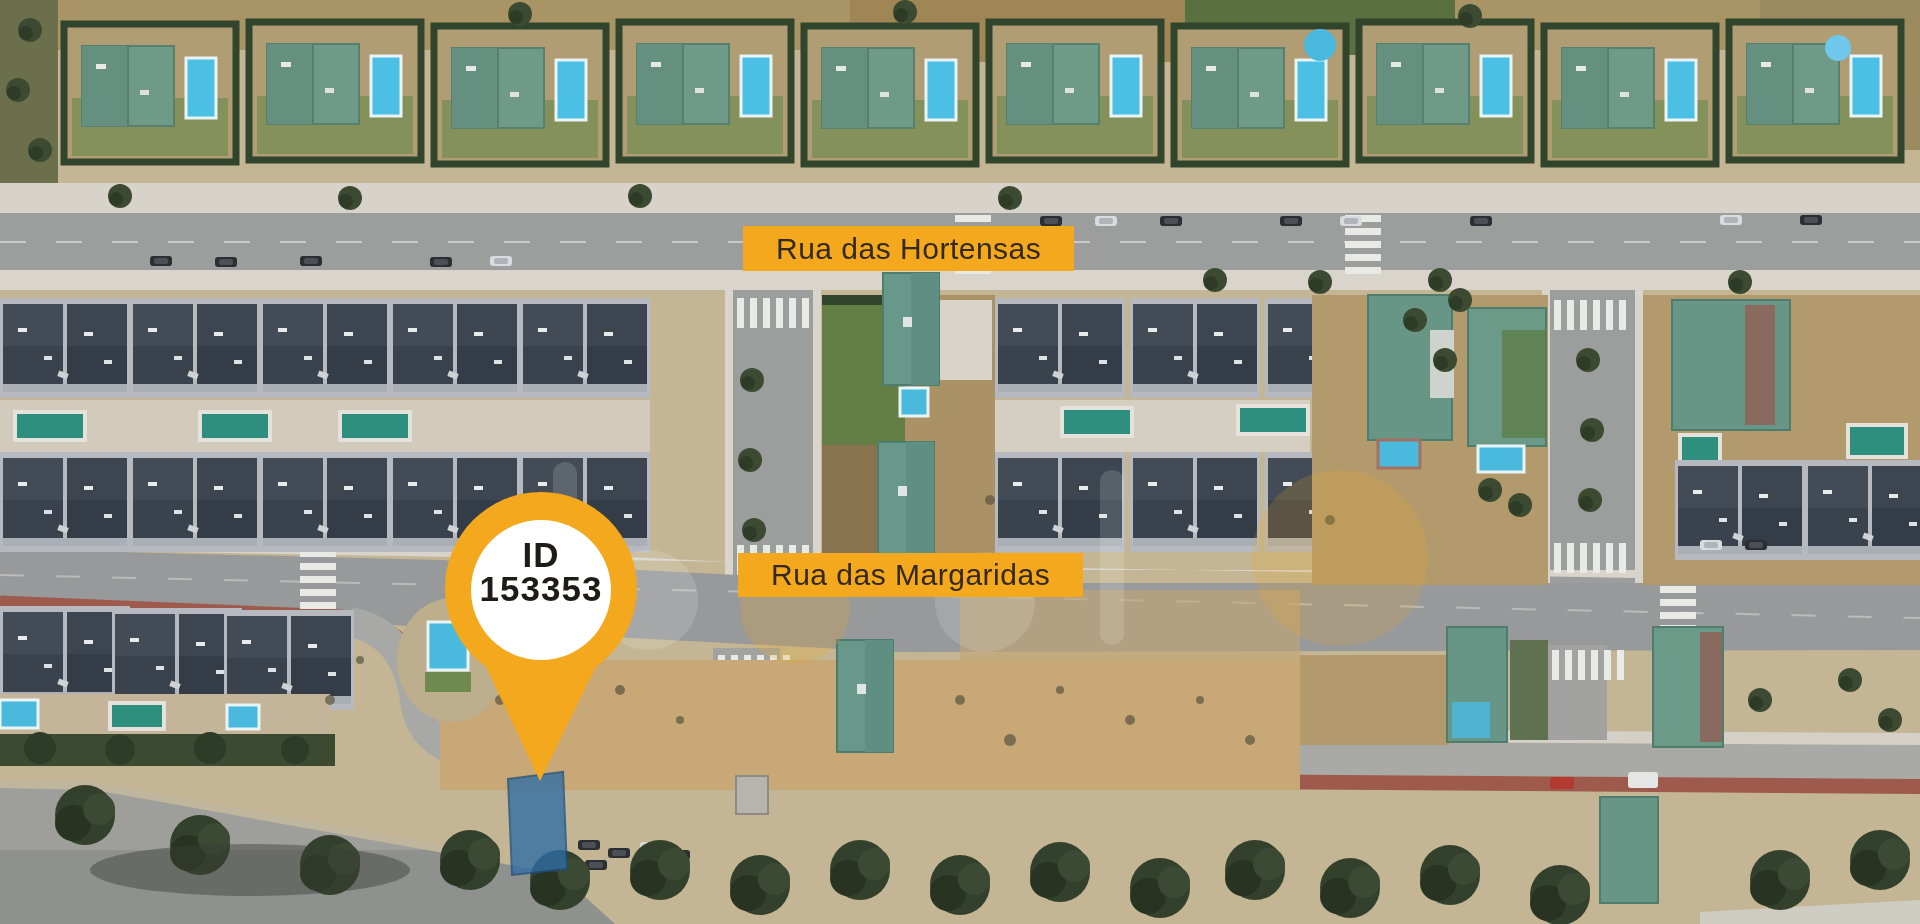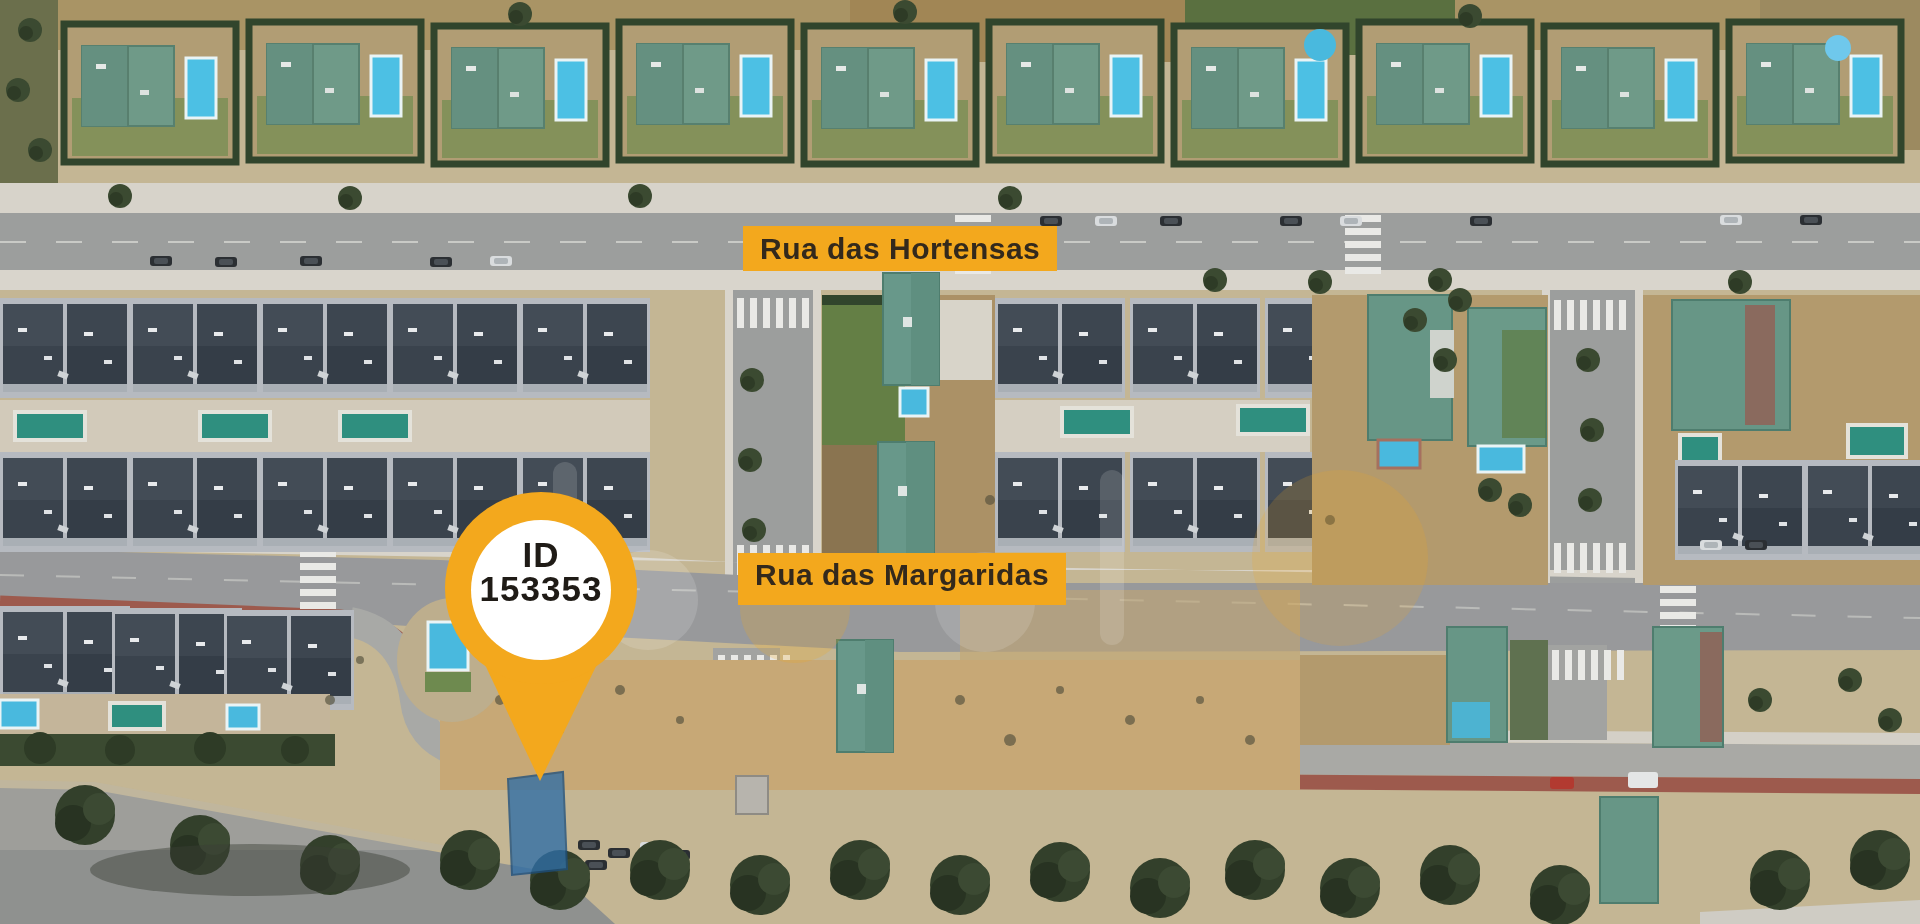--- a/index.html
+++ b/index.html
@@ -1,23 +1,23 @@
 <!DOCTYPE html>
 <html style="--accent: #F3A81D; --label-text: #33291C; --pin-text: #1F1B16; --parcel: #2F6EA6;"><head>
 <meta charset="utf-8">
 <style>
   html,body{margin:0;padding:0;background:#222;}
   .stage{position:relative;width:1920px;height:924px;overflow:hidden;
          font-family:"Liberation Sans",sans-serif;background:#c9bfa8;}
   .map-svg{position:absolute;left:0;top:0;width:1920px;height:924px;display:block;}
   .street-label{position:absolute;background:var(--accent,#F5A81E);color:var(--label-text,#33291C);
-    font-weight:bold;font-size:30px;line-height:45px;padding:0 17px;letter-spacing:.5px;
+    font-weight:normal;font-size:30px;line-height:45px;padding:0 33px;letter-spacing:.5px;
     white-space:nowrap;}
   #label-hortensas{left:743px;top:226px;height:45px;}
-  #label-margaridas{left:738px;top:553px;height:52px;line-height:44px;}
+  #label-margaridas{left:738px;top:553px;height:44px;line-height:44px;}
   .map-svg text{font-family:"Liberation Sans",sans-serif;font-weight:bold;
     fill:var(--pin-text,#1F1B16);text-anchor:middle;letter-spacing:1px;}
 </style>
 </head>
 <body>
 
 <div class="stage">
 
 <svg class="map-svg" viewBox="0 0 1920 924">
   <defs>

